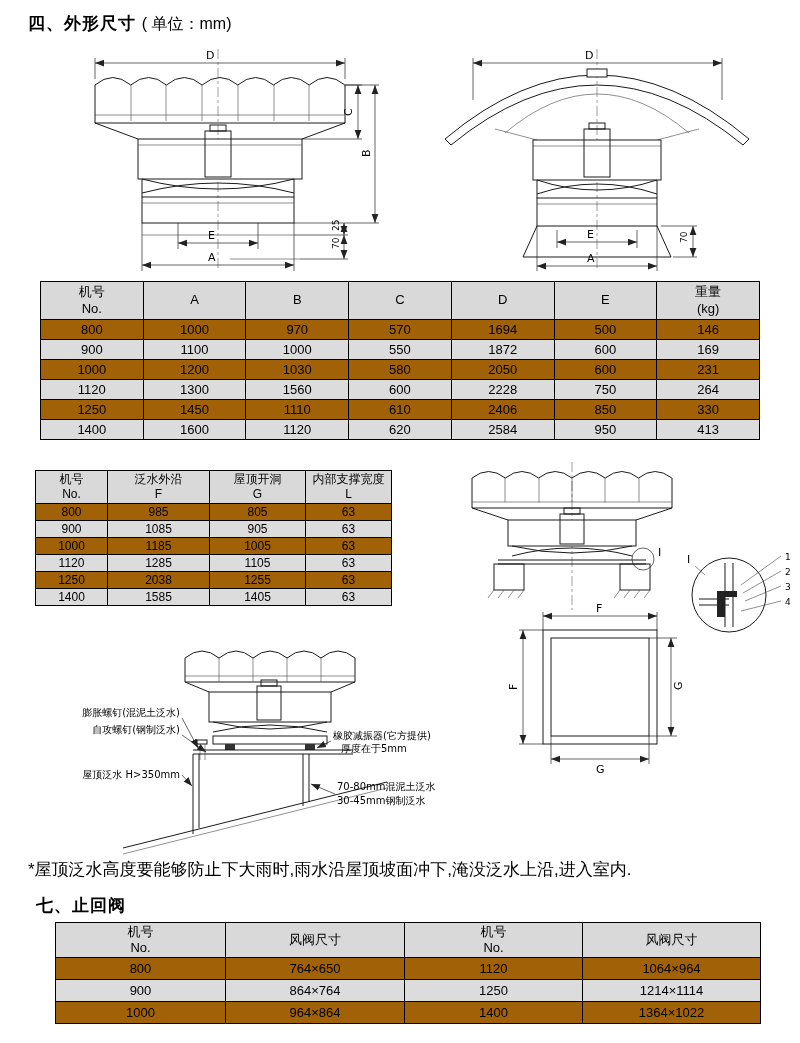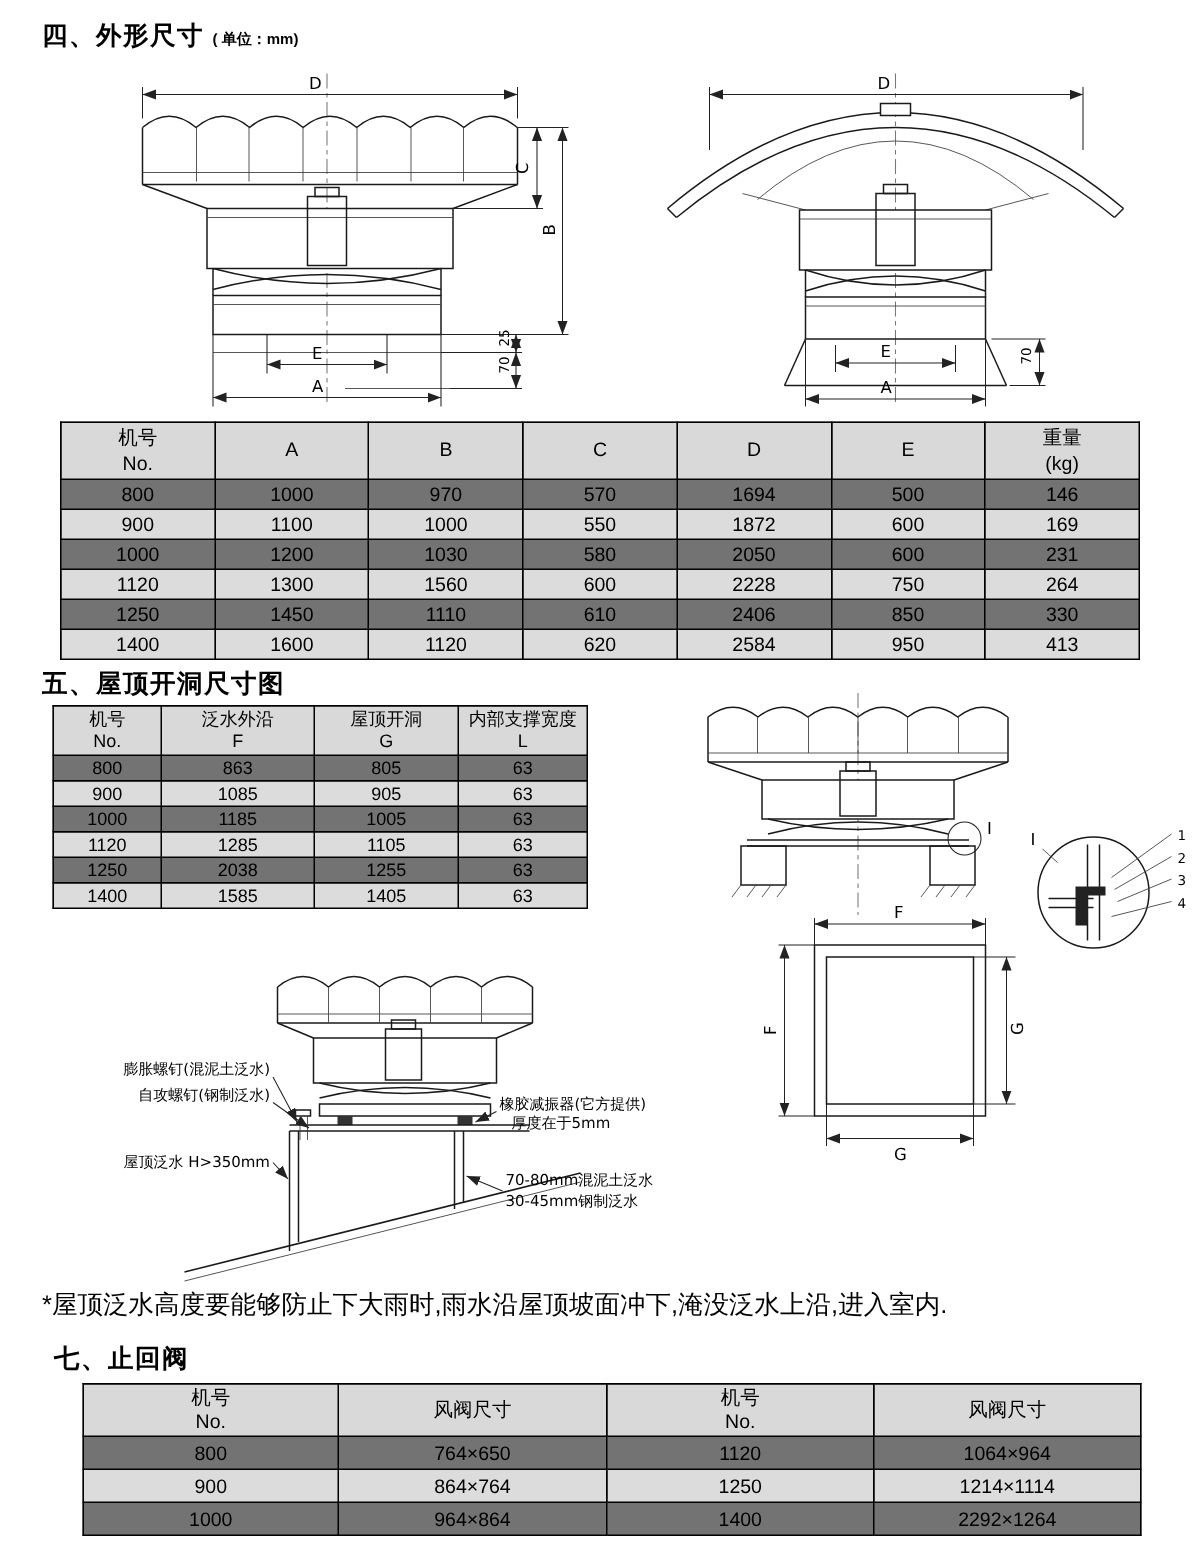--- a/index.html
+++ b/index.html
@@ -1,22 +1,22 @@
 <!DOCTYPE html>
 <html><head>
 <meta charset="utf-8">
 <style>
   html,body{margin:0;padding:0;background:#fff}
   .page{position:relative;width:800px;height:1043px;background:#fff;overflow:hidden;
         font-family:"Liberation Sans","DejaVu Sans",sans-serif;color:#000}
   .sec-title{position:absolute;font-weight:bold;font-size:17px;letter-spacing:1px;white-space:nowrap}
-  .unit{font-size:10px;font-weight:bold;letter-spacing:0}
+  .unit{font-size:16px;font-weight:normal;letter-spacing:0}
   .note{position:absolute;font-size:17px;white-space:nowrap}
 
-  table{position:absolute;border-collapse:collapse;table-layout:fixed;background:#737373}
+  table{position:absolute;border-collapse:collapse;table-layout:fixed;background:#a16207}
   th,td{border:1px solid #000;text-align:center;vertical-align:middle;padding:0;overflow:hidden}
   thead th{background:#d9d9d9;font-weight:normal;white-space:pre-line;line-height:1.25}
   tbody tr:nth-child(even) td{background:#dcdcdc}
 
   #dim-table{left:40px;top:281px;width:720px;font-size:13px}
   #dim-table thead th{height:37px}
   #dim-table td{height:19px}
 
   #opening-table{left:35px;top:470px;width:356px;font-size:12px}
   #opening-table thead th{height:32px}
@@ -259,23 +259,20 @@
           <td>1600</td>
           <td>1120</td>
           <td>620</td>
           <td>2584</td>
           <td>950</td>
           <td>413</td>
         </tr>
       </tbody>
   </table>
 
-  <div class="sec-title" style="left:28px;top:444px">
-    <span>五、屋顶开洞尺寸图</span>
-  </div>
 
   <table id="opening-table">
     <colgroup>
         <col style="width:72px">
         <col style="width:102px">
         <col style="width:96px">
         <col style="width:86px">
       </colgroup>
     <thead>
       <tr>
@@ -285,21 +282,21 @@
 F</th>
         <th>屋顶开洞
 G</th>
         <th>内部支撑宽度
 L</th>
       </tr>
     </thead>
     <tbody>
         <tr>
           <td>800</td>
-          <td>863</td>
+          <td>985</td>
           <td>805</td>
           <td>63</td>
         </tr>
         <tr>
           <td>900</td>
           <td>1085</td>
           <td>905</td>
           <td>63</td>
         </tr>
         <tr>
@@ -504,18 +501,18 @@
         <tr>
           <td>900</td>
           <td>864×764</td>
           <td>1250</td>
           <td>1214×1114</td>
         </tr>
         <tr>
           <td>1000</td>
           <td>964×864</td>
           <td>1400</td>
-          <td>2292×1264</td>
+          <td>1364×1022</td>
         </tr>
       </tbody>
   </table>
 
 </div>
 
 </body></html>

